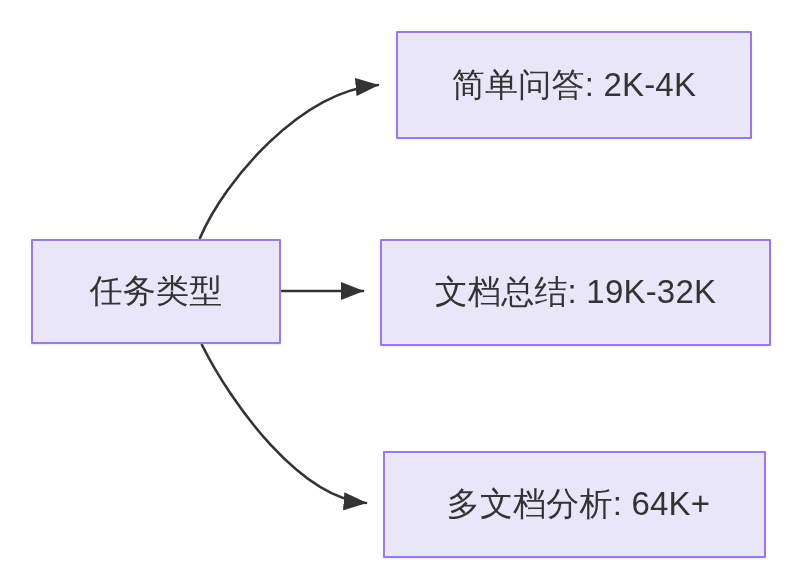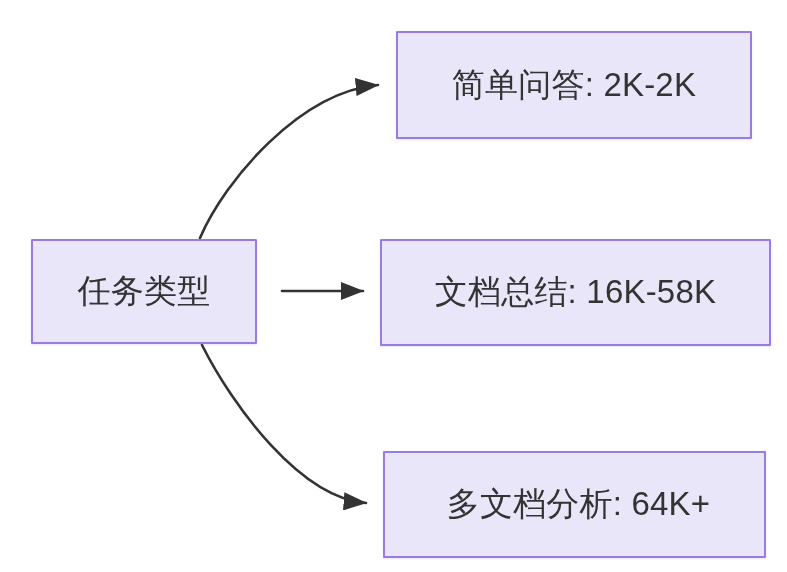--- a/index.html
+++ b/index.html
@@ -36,21 +36,21 @@
     justify-content: center;
     box-shadow: 0 1px 2px rgba(120,100,180,0.18);
   }
   .node-label {
     color: #333333;
     font-size: 33px;
     line-height: 1.1;
     letter-spacing: 0.2px;
     white-space: nowrap;
   }
-  #node-root   { left: 31px;  top: 239px; width: 226px; height: 105px; }
+  #node-root   { left: 31px;  top: 239px; width: 250px; height: 105px; }
   #node-simple { left: 396px; top: 31px;  width: 356px; height: 108px; }
   #node-doc    { left: 380px; top: 239px; width: 391px; height: 107px; }
   #node-multi  { left: 383px; top: 451px; width: 383px; height: 107px; padding-left: 8px; }
 </style>
 </head>
 <body>
 
 <div id="canvas">
 
   <svg id="edges" viewBox="0 0 787 572" width="787" height="572" xmlns="http://www.w3.org/2000/svg">
@@ -65,24 +65,24 @@
     <path d="M 282 291 L 363 291" fill="none" stroke="#333333" stroke-width="2.6" stroke-linecap="round" marker-end="url(#arrowhead)"></path>
 
     <path d="M 202 345 C 232 405, 300 498, 366 503" fill="none" stroke="#333333" stroke-width="2.6" stroke-linecap="round" marker-end="url(#arrowhead)"></path>
   </svg>
 
   <div class="node" id="node-root">
     <span class="node-label">任务类型</span>
   </div>
 
   <div class="node" id="node-simple">
-    <span class="node-label">简单问答: 2K-2K</span>
+    <span class="node-label">简单问答: 2K-4K</span>
   </div>
 
   <div class="node" id="node-doc">
-    <span class="node-label">文档总结: 16K-58K</span>
+    <span class="node-label">文档总结: 19K-32K</span>
   </div>
 
   <div class="node" id="node-multi">
     <span class="node-label">多文档分析: 64K+</span>
   </div>
 
 </div>
 
 </body></html>

